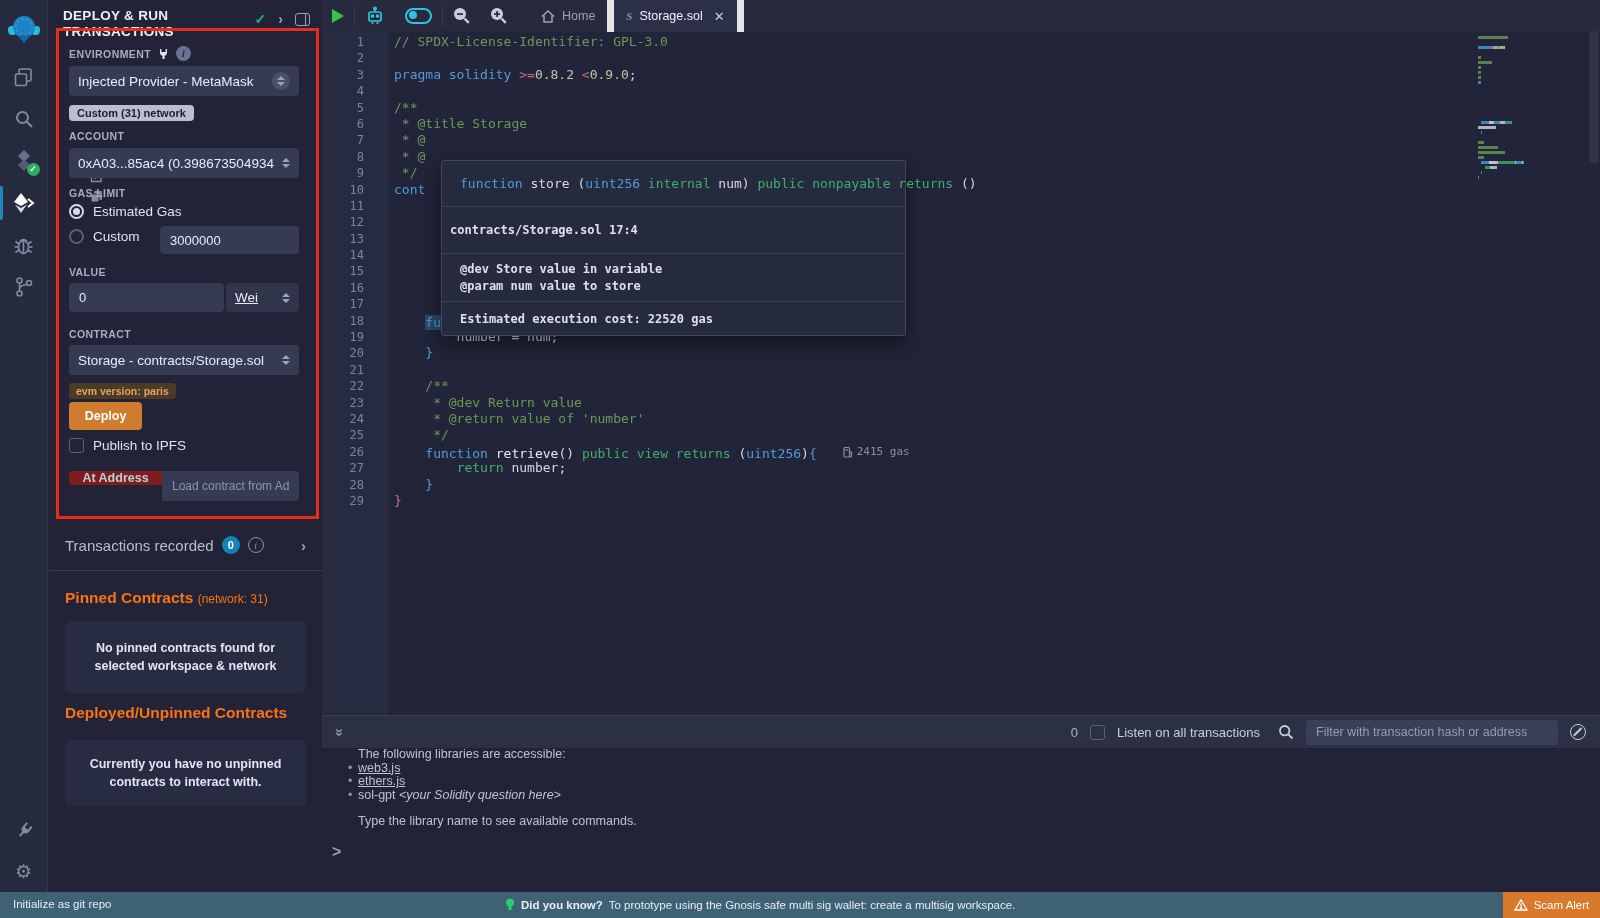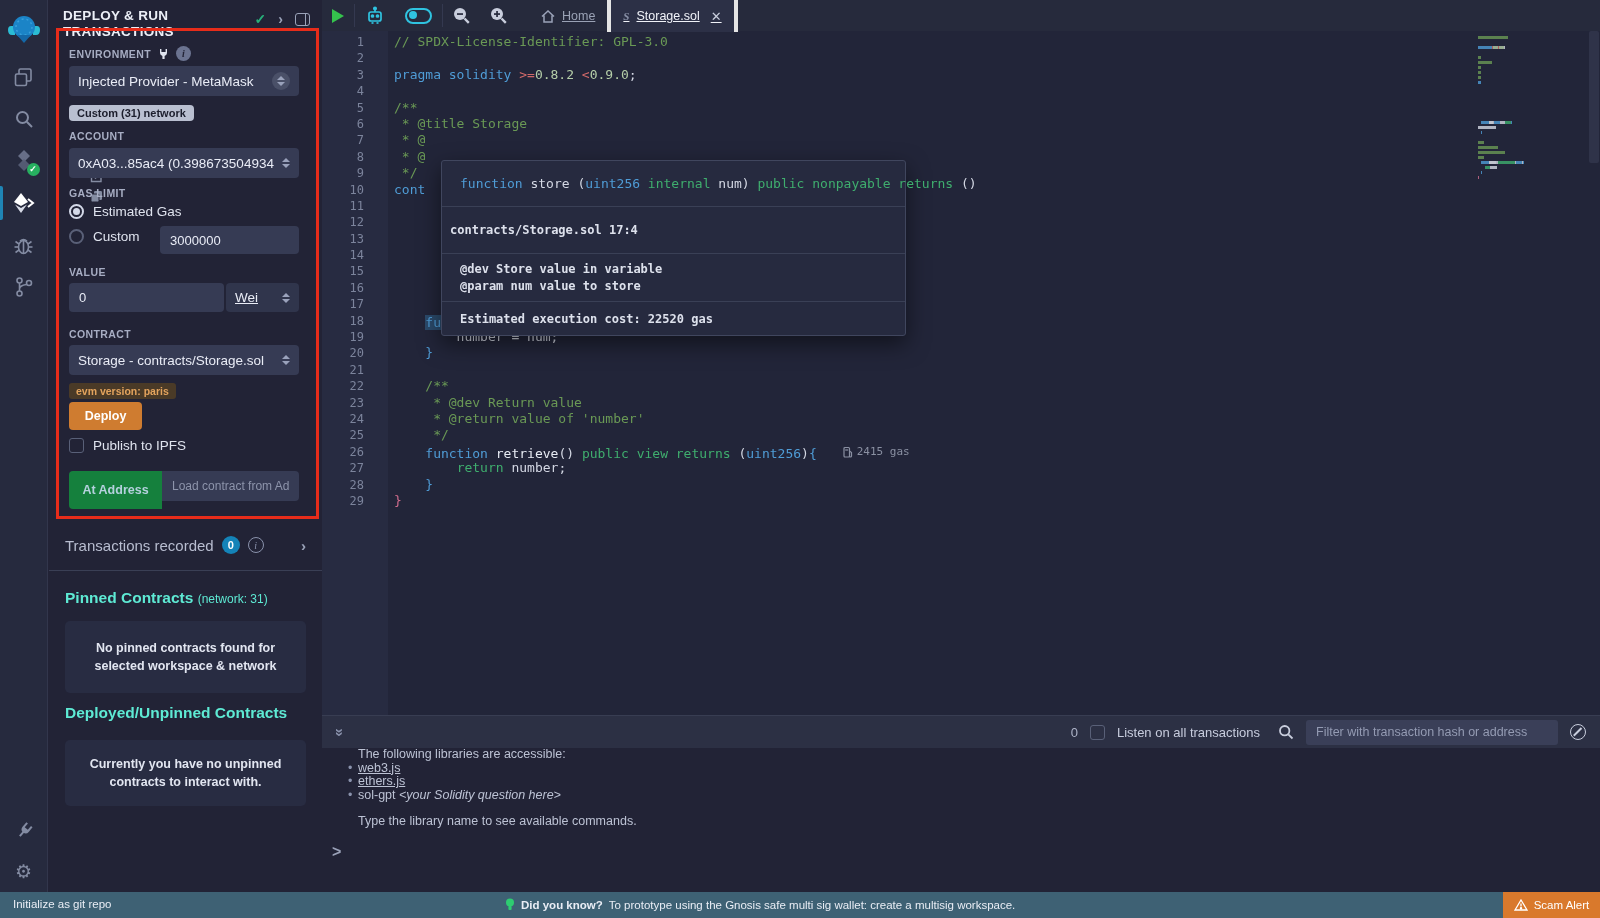--- a/index.html
+++ b/index.html
@@ -41,43 +41,43 @@
   .mini-ic { color:#8a92ac; display:inline-flex; }
   .radio { width:15px; height:15px; border:2px solid #5a6078; border-radius:50%; flex:none; display:flex; align-items:center; justify-content:center; cursor:pointer; }
   .radio.sel { border-color:#d4d9e8; }
   .radio.sel::after { content:""; width:7px; height:7px; border-radius:50%; background:#d4d9e8; }
   .radio-row { display:flex; align-items:center; gap:9px; font-size:13.5px; color:#dfe3ee; }
   .inp { background:#363b54; border:none; border-radius:4px; color:#e9ecf6; font-size:13px; padding:0 10px; font-family:"Liberation Sans",sans-serif; }
   .checkbox { width:15px; height:15px; border:1.5px solid #596078; border-radius:3px; background:transparent; flex:none; cursor:pointer; }
   .evm-pill { display:inline-block; background:#4a3a27; color:#e3a35d; font-size:10.5px; font-weight:bold; padding:2px 7px; border-radius:3px; }
   .btn-deploy { width:73px; height:28px; background:#cf7c30; border:none; border-radius:4px; color:#fff; font-size:12.5px; font-weight:bold; cursor:pointer; }
   .ataddr { display:flex; }
-  .btn-ataddr { width:93px; height:38px; background:#15803d; border:none; border-radius:4px 0 0 4px; color:#b5d1de; font-size:12.5px; font-weight:bold; cursor:pointer; }
+  .btn-ataddr { width:93px; height:14px; background:#7f1d1d; border:none; border-radius:4px 0 0 4px; color:#b5d1de; font-size:12.5px; font-weight:bold; cursor:pointer; }
   .ataddr input { width:137px; height:30px; border-radius:0 4px 4px 0; font-size:12px; }
   .ataddr input::placeholder { color:#8d94ab; }
 
   .tx-row { position:absolute; left:16px; top:536px; width:241px; display:flex; align-items:center; gap:8px; }
   .tx-label { font-size:15px; color:#b8bdd0; }
   .count-badge { width:18px; height:18px; border-radius:50%; background:#1483b8; color:#fff; font-size:11px; font-weight:bold; display:flex; align-items:center; justify-content:center; }
   .info-circ { width:16px; height:16px; border:1.3px solid #8a92ac; border-radius:50%; color:#8a92ac; font-size:10px; display:flex; align-items:center; justify-content:center; font-family:"Liberation Serif",serif; font-style:italic; }
   .tx-chev { margin-left:auto; color:#9aa2b8; font-size:15px; font-weight:bold; }
   .divider { position:absolute; left:0; top:570px; width:100%; height:1px; background:#3a3f55; }
-  .sec-title { font-size:15.5px; font-weight:600; color:#5eead4; }
+  .sec-title { font-size:15.5px; font-weight:600; color:#f97316; }
   .sec-sub { font-size:12px; font-weight:normal; }
   .empty-box { position:absolute; left:16px; width:241px; background:#282c42; border-radius:5px; display:flex; align-items:center; justify-content:center; text-align:center; font-size:12.5px; font-weight:600; color:#e2e6f1; line-height:18px; padding:10px 22px; }
 
   
   .editor { position:absolute; left:322px; top:0; right:0; height:715px; background:#222539; }
   .tabbar { height:31px; background:#262a3c; display:flex; align-items:stretch; }
   .tb-btn { display:flex; align-items:center; justify-content:center; padding:0 10px; cursor:pointer; }
   .tb-sep { width:1px; background:#343950; margin:4px 0; }
   .play-tri { width:0; height:0; border-top:7px solid transparent; border-bottom:7px solid transparent; border-left:12px solid #35c24d; }
   .toggle { width:27px; height:16px; border:2.5px solid #2fc3e0; border-radius:9px; position:relative; }
   .toggle::after { content:""; position:absolute; left:2px; top:1.5px; width:8px; height:8px; border-radius:50%; background:#2fc3e0; }
-  .tab { display:flex; align-items:center; gap:7px; padding:16px 12px; font-size:12.5px; color:#9aa2b5; cursor:pointer; border-right:4px solid #e5e5e5;text-decoration:underline; }
+  .tab { display:flex; align-items:center; gap:7px; padding:16px 12px; font-size:12.5px; color:#9aa2b5; cursor:pointer; border-right:7px solid #e5e5e5; }
   .tab.active { background:#2c3046; color:#f0f2f8; }
   .tab .close-x { color:#c9cedd; font-size:13px; margin-left:4px; }
   .sol-glyph { font-size:11px; color:#8a92a8; font-style:italic; font-weight:bold; font-family:"Liberation Serif",serif; }
 
   .code { position:absolute; top:31px; left:0; right:0; bottom:0; font-family:"DejaVu Sans Mono",monospace; font-size:13px; overflow:hidden; }
   .gutter-bg { position:absolute; left:0; top:0; bottom:0; width:66px; background:#272b41; }
   .code-lines { position:relative; padding-top:3px; }
   .code-line { display:flex; height:16.4px; line-height:16.4px; white-space:pre; }
   .ln { width:64px; padding-right:22px; text-align:right; color:#7c849c; flex:none; font-size:12px; }
   .lc { padding-left:8px; }

